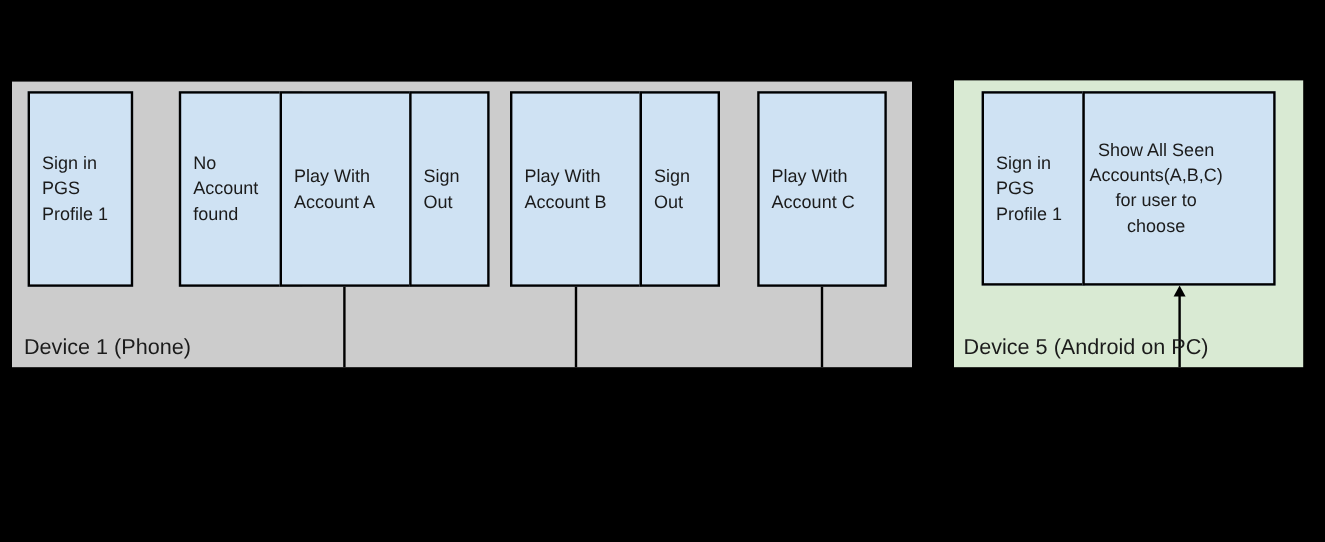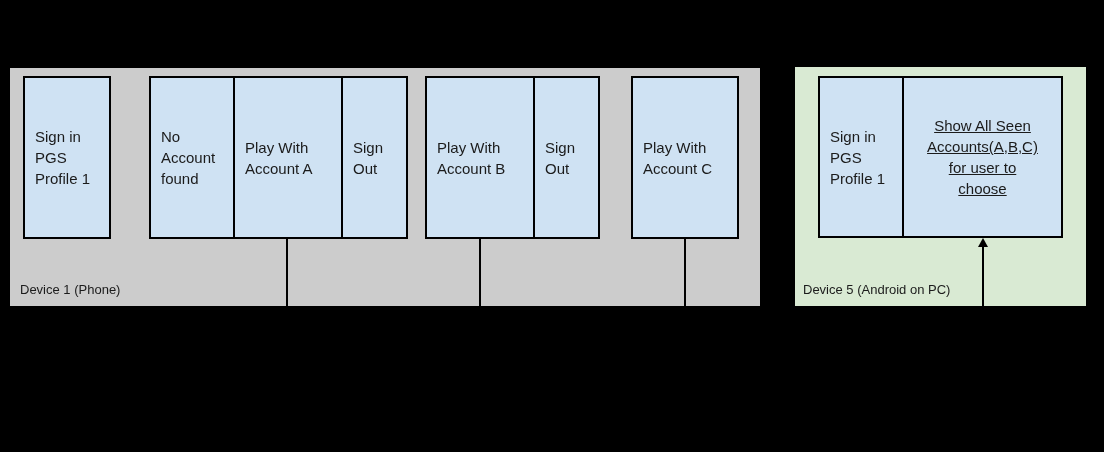--- a/index.html
+++ b/index.html
@@ -27,21 +27,21 @@
     background:var(--box-bg);
     border:2px solid var(--box-border);
     display:flex;align-items:center;
   }
   .box-text{
     white-space:pre-line;
     font-size:15px;line-height:21px;
     padding-left:10px;padding-right:4px;
     text-align:left;
   }
-  .box-centered{justify-content:center;text-decoration:underline;}
+  .box-centered{}
   .box-centered .box-text{text-align:center;padding:0 4px;}
   
   .b-signin-d1{left:13px;width:88px;}
   .b-noaccount{left:115px;width:103px;margin-left:24px;}
   .b-play-a{left:223px;width:110px;}
   .b-signout-1{left:331px;width:67px;}
   .b-play-b{left:415px;width:110px;}
   .b-signout-2{left:523px;width:67px;}
   .b-play-c{left:621px;width:108px;}
   
@@ -60,21 +60,21 @@
   }
   .arrow-head{
     position:absolute;left:183px;top:171px;
     width:0;height:0;
     border-left:5px solid transparent;
     border-right:5px solid transparent;
     border-bottom:9px solid var(--box-border);
   }
   .panel-label{
     position:absolute;left:10px;bottom:7px;
-    font-size:13px;line-height:19px;
+    font-size:18px;line-height:19px;
   }
   .panel-device2 .panel-label{left:8px;}
 </style>
 </head>
 <body>
 
 <div class="stage">
 
   <section class="panel panel-device1">
     <div class="box b-signin-d1">

